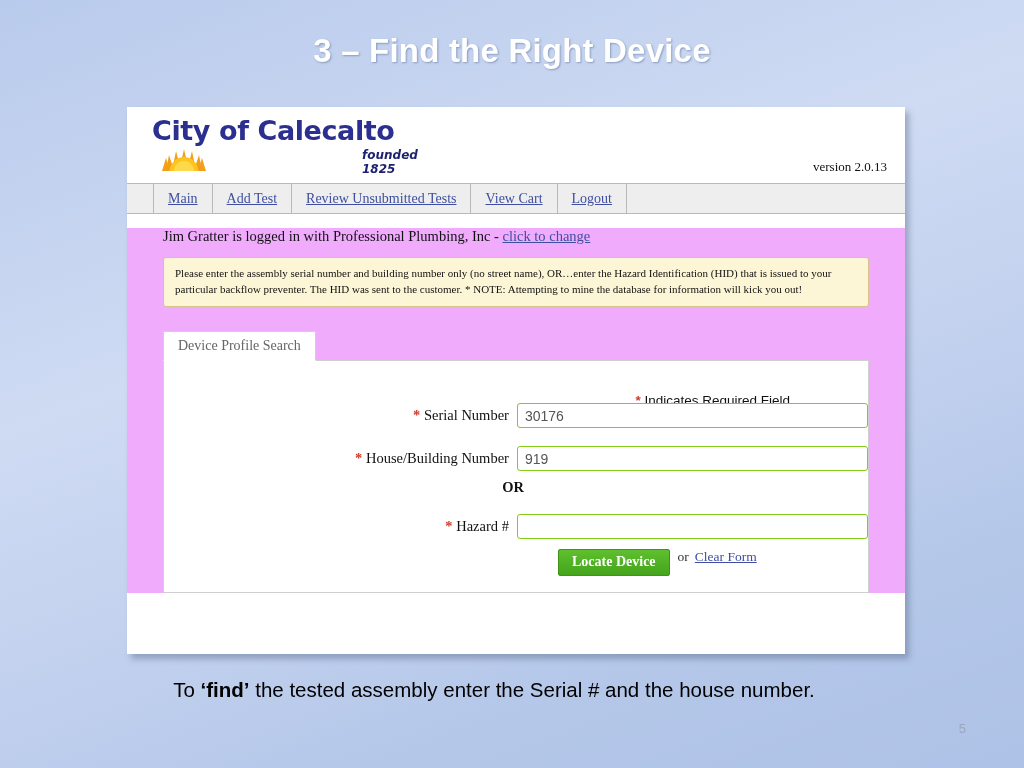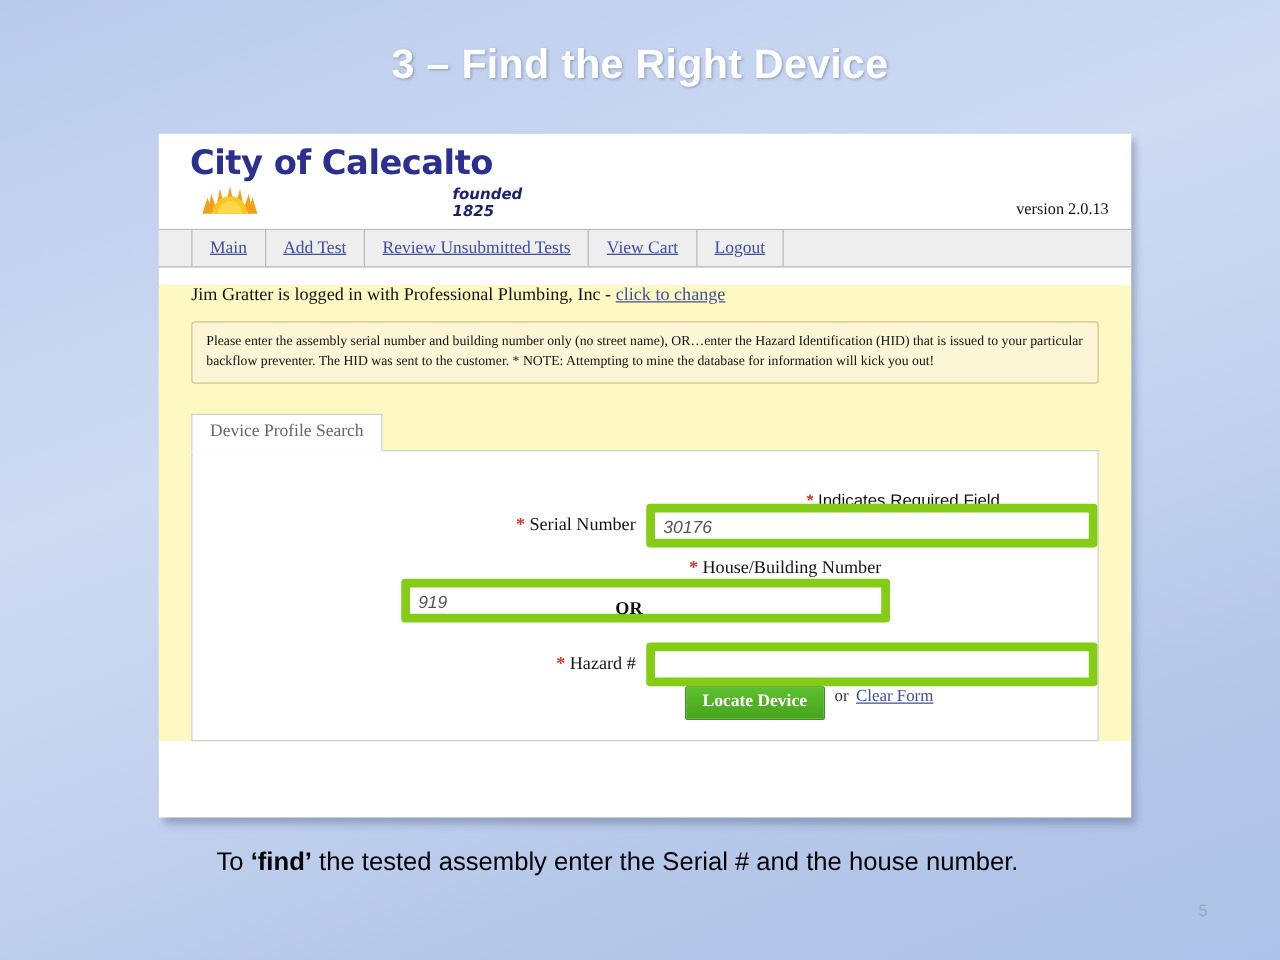--- a/index.html
+++ b/index.html
@@ -127,22 +127,22 @@
     text-decoration: underline;
     cursor: pointer;
     white-space: nowrap;
   }
   .nav-fill {
     flex: 1;
   }
 
   
   .app-body {
-    padding: 0 26px;
-    background: #fef9c3;
+    padding: 0 36px;
+    background: #f0abfc;
   }
   .login-line {
     margin-top: 14px;
     font-family: "Liberation Serif", serif;
     font-size: 14.5px;
     color: #111111;
     white-space: nowrap;
   }
   .login-line .link {
     color: #3f4ea0;
@@ -218,36 +218,35 @@
     text-align: right;
     padding-right: 8px;
     box-sizing: border-box;
     font-family: "Liberation Serif", serif;
     font-size: 14.5px;
     color: #111111;
     white-space: nowrap;
   }
   .form-input {
     width: 391px;
-    height: 35px;
+    height: 25px;
     box-sizing: border-box;
-    border: 7px solid #84cc16;
+    border: 1px solid #84cc16;
     border-radius: 3px;
     padding: 0 7px;
     font-family: "Liberation Sans", sans-serif;
     font-size: 14px;
     color: #555555;
     background: #ffffff;
     outline: none;
-    font-style: italic;
   }
   .form-input::placeholder { color: #aaaaaa; }
 
   .row-serial { top: 42px; justify-content: center; }
-  .row-house  { top: 85px; flex-direction: column; }
+  .row-house  { top: 85px; }
   .row-hazard { top: 153px; }
 
   .or-text {
     position: absolute;
     top: 118px;
     left: 0;
     width: 394px;
     text-align: right;
     padding-right: 8px;
     box-sizing: border-box;

